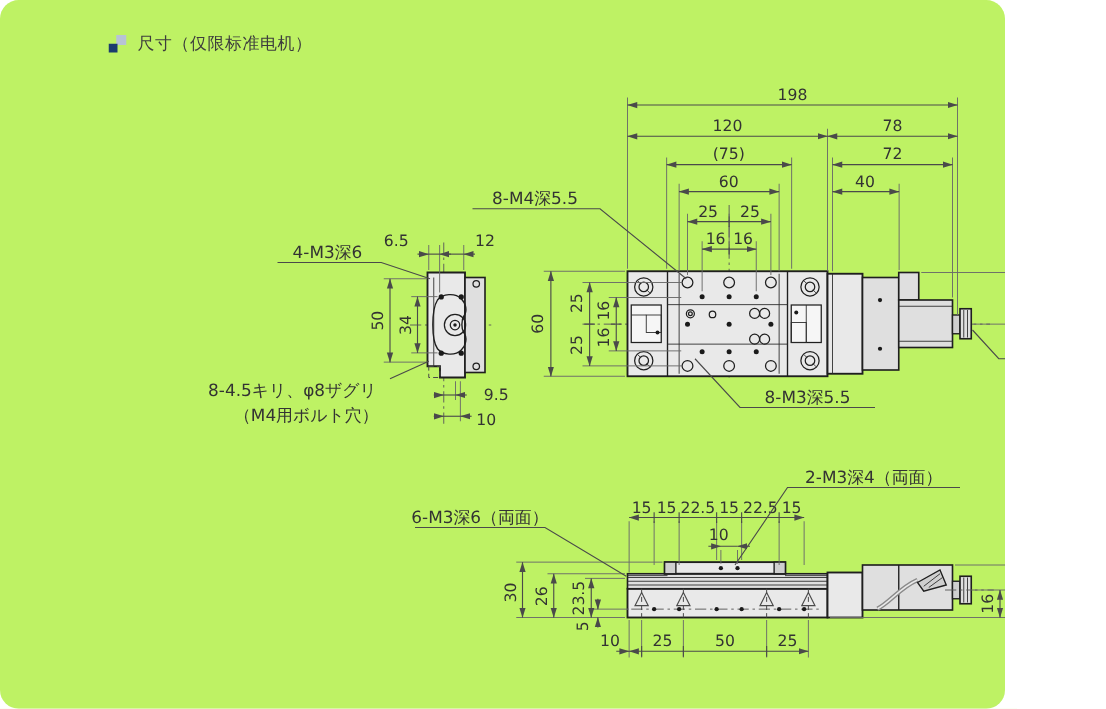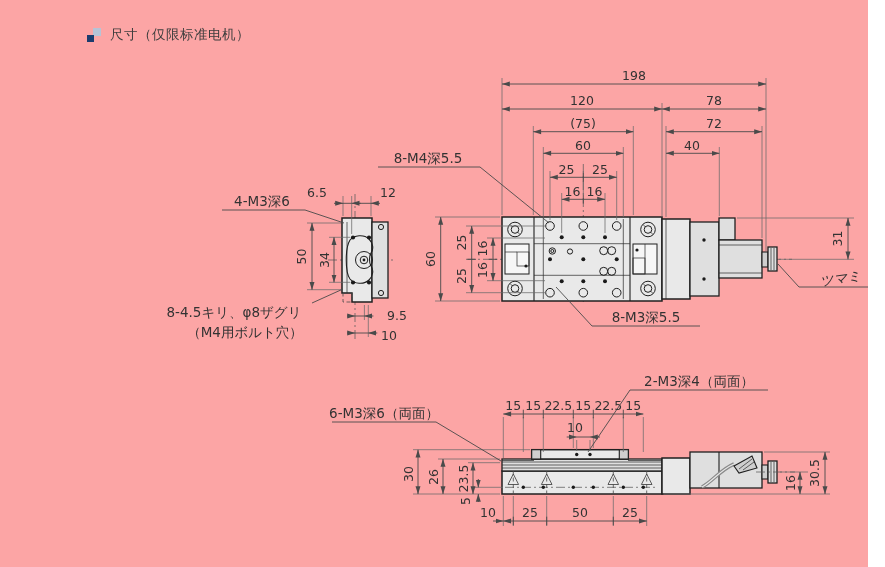--- a/index.html
+++ b/index.html
@@ -1,17 +1,17 @@
 <!DOCTYPE html>
 <html><head>
 <meta charset="utf-8">
 <style>
   html,body{margin:0;padding:0;background:#ffffff;}
-  #page{position:relative;width:868px;height:567px;background:#fca5a5;overflow:hidden;
-        font-family:"DejaVu Sans","Liberation Sans",sans-serif;}
+  #page{position:relative;width:804px;height:567px;background:#bef264;overflow:hidden;
+        font-family:"DejaVu Sans","Liberation Sans",sans-serif;border-radius:15px;}
   #hdr{position:absolute;left:86px;top:26px;display:flex;align-items:center;gap:8px;}
   #hdr .bullet{position:relative;width:16px;height:16px;}
   #hdr .bullet .sq1{position:absolute;left:7px;top:1px;width:8px;height:8px;background:#b7c3d6;}
   #hdr .bullet .sq2{position:absolute;left:1px;top:8px;width:7px;height:7px;background:#1b3c6e;}
   #hdr .t{font-size:13.5px;color:#3d3d3d;letter-spacing:0.5px;}
   svg{position:absolute;left:0;top:0;}
   svg text{font-family:"DejaVu Sans","Liberation Sans",sans-serif;fill:#333;font-size:12.5px;}
   svg text.lbl{font-size:13.5px;}
   .part{fill:#e9e9e9;stroke:#1f1f1f;stroke-width:1.5;}
   .partm{fill:#dfdfdf;stroke:#1f1f1f;stroke-width:1.3;}

